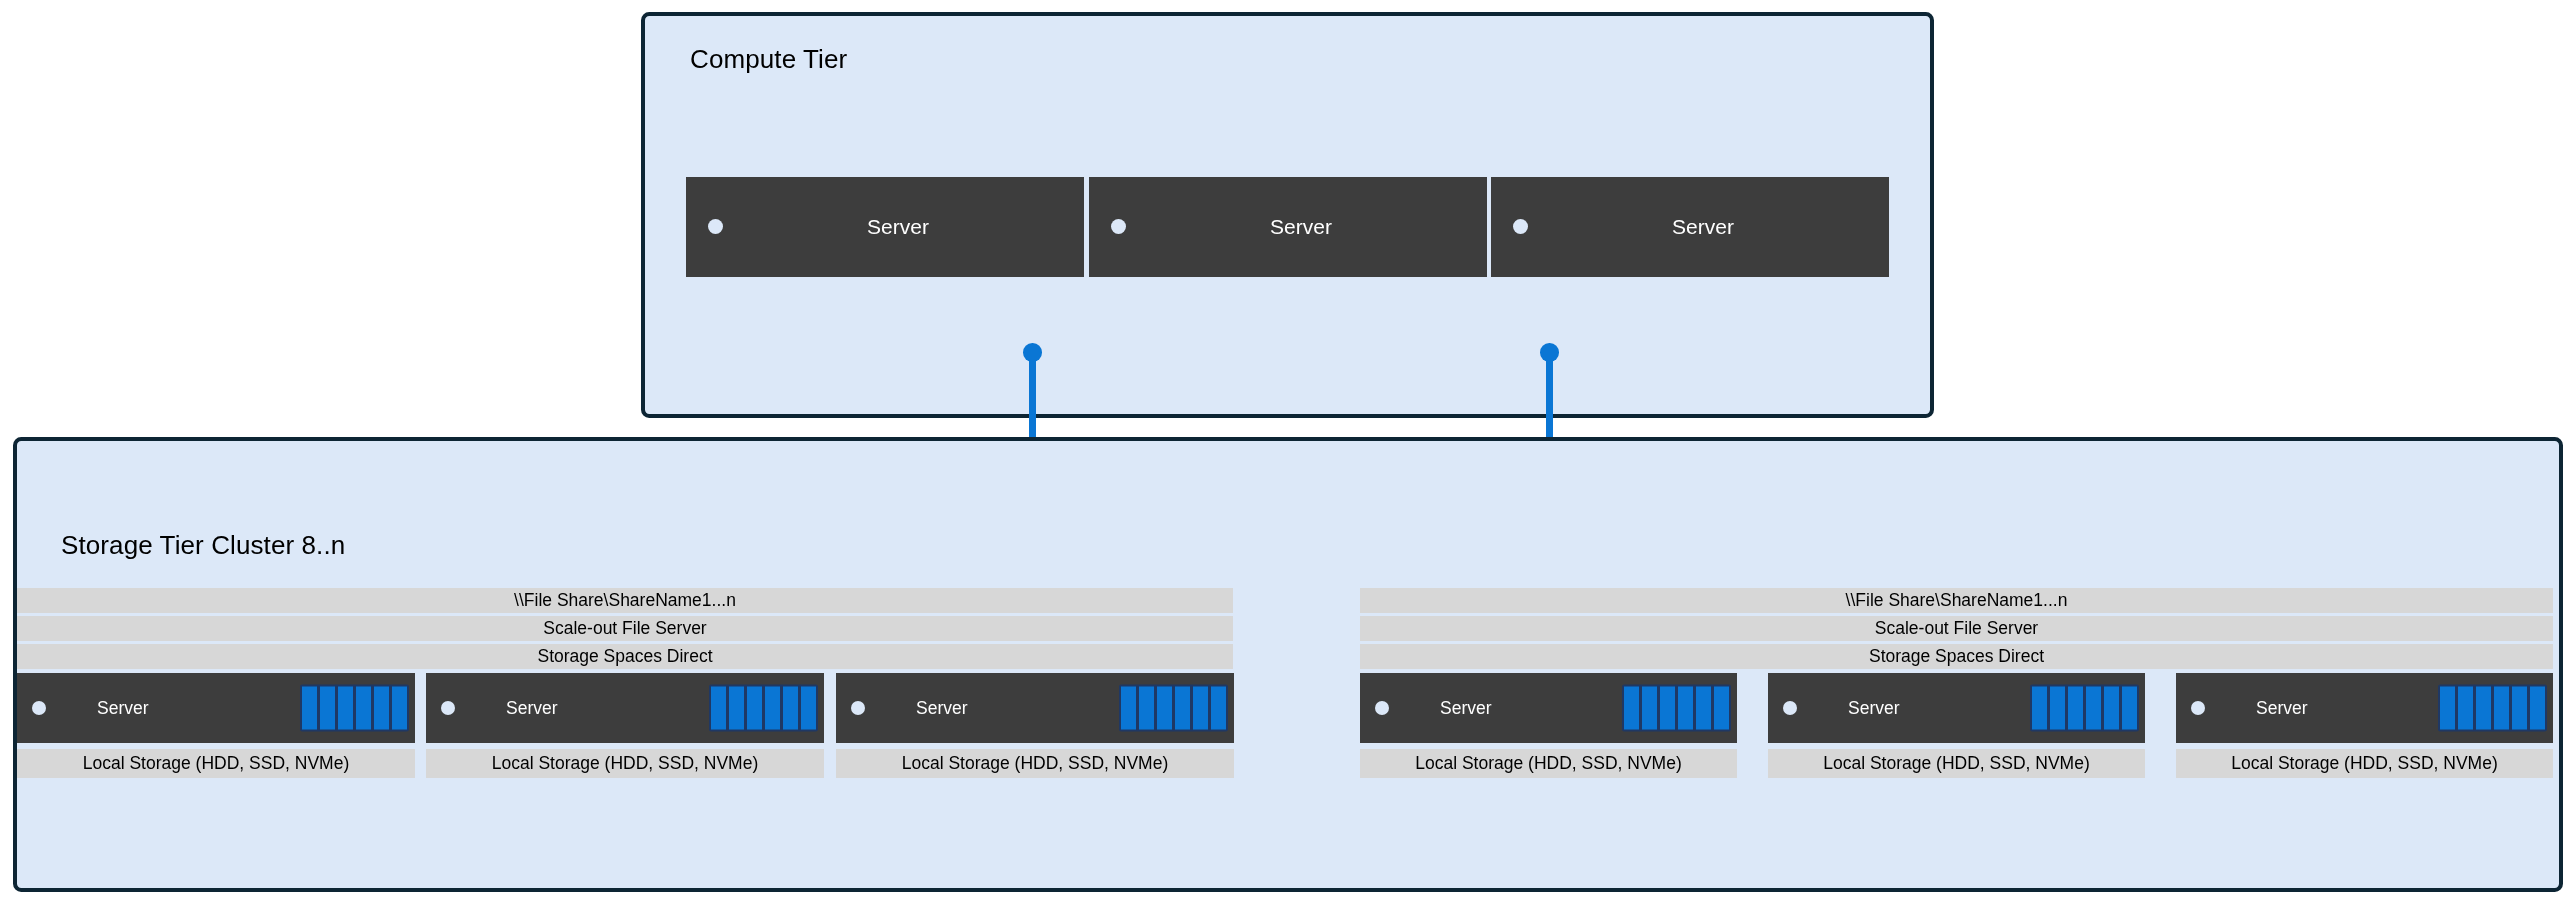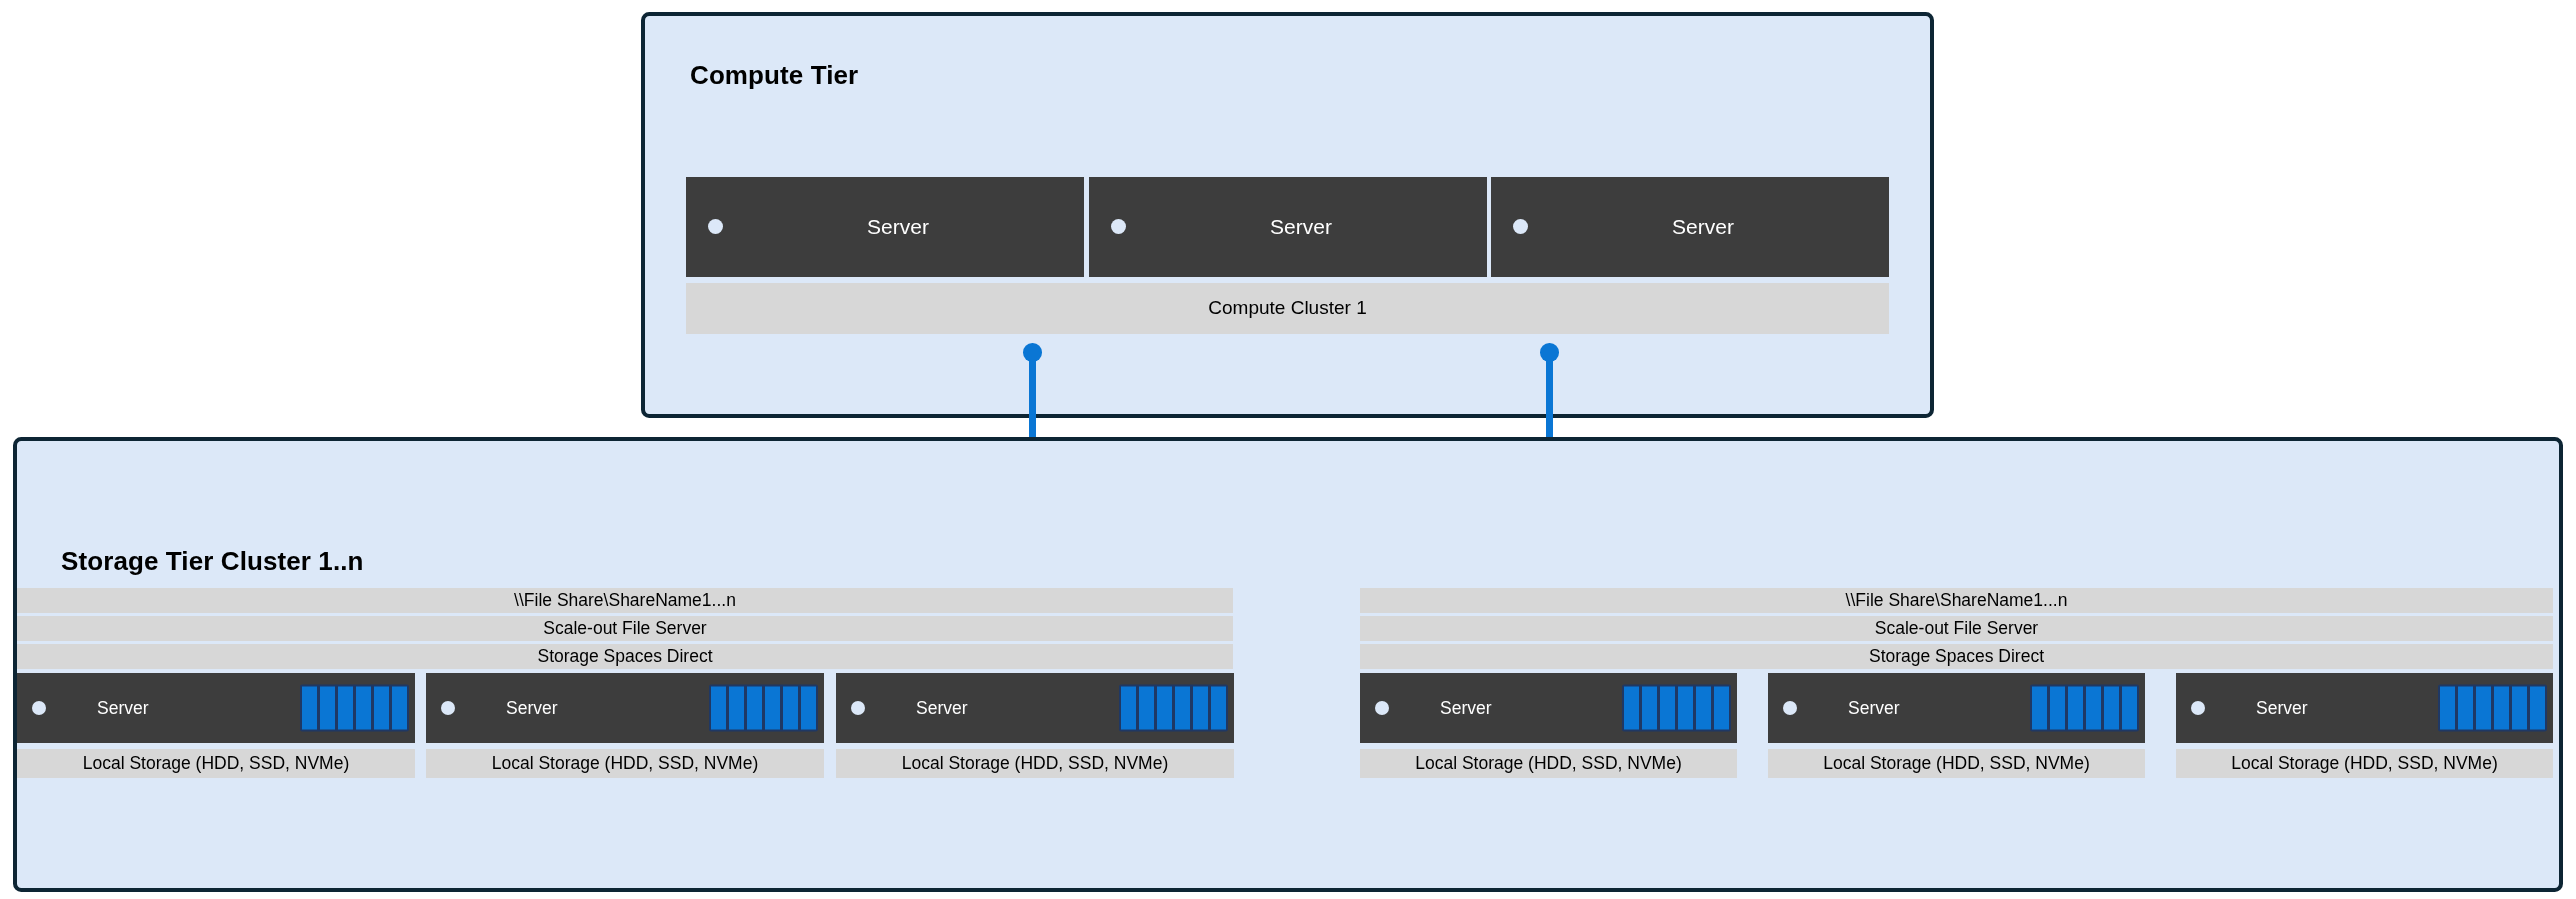--- a/index.html
+++ b/index.html
@@ -20,24 +20,23 @@
     position: absolute;
     background: #dce8f8;
     border: 4.1px solid #0d2534;
     border-radius: 8.2px;
     box-sizing: border-box;
   }
   .panel-title {
     position: absolute;
     font-size: 26px;
     color: #000000;
-    font-weight: 700;
+    font-weight: 400;
     white-space: nowrap;
     letter-spacing: 0.1px;
-    margin-top: 16px;
   }
 
   
   .gbar {
     position: absolute;
     background: #d7d7d7;
     box-sizing: border-box;
     display: flex;
     align-items: center;
     justify-content: center;
@@ -143,21 +142,20 @@
   <div class="server compute" style="left:444px; top:161px; width:398px; height:100px;">
     <span class="led"></span>
     <span class="slabel">Server</span>
   </div>
 
   <div class="server compute" style="left:846px; top:161px; width:398px; height:100px;">
     <span class="led"></span>
     <span class="slabel">Server</span>
   </div>
 
-  <div class="gbar" style="left:41px; top:267px; width:1203px; height:51px;">Compute Cluster 1</div>
 </div>
 
 <div class="connector" style="left:1023px; top:343px; width:18.7px; height:134px;">
   <span class="endpoint top"></span>
   <span class="line"></span>
   <span class="endpoint bottom"></span>
 </div>
 <div class="folder" style="left:984px; top:473px;">
   <svg width="96" height="77" viewBox="0 0 164 132" xmlns="http://www.w3.org/2000/svg">
     <path d="M10 22 Q10 10 22 10 L62 10 Q70 10 76 15 L96 32 L154 32 Q164 32 164 42 L164 122 Q164 132 154 132 L10 132 Z" fill="#0a76d4"></path>
@@ -170,21 +168,21 @@
   <span class="endpoint bottom"></span>
 </div>
 <div class="folder" style="left:1502px; top:473px;">
   <svg width="96" height="77" viewBox="0 0 164 132" xmlns="http://www.w3.org/2000/svg">
     <path d="M10 22 Q10 10 22 10 L62 10 Q70 10 76 15 L96 32 L154 32 Q164 32 164 42 L164 122 Q164 132 154 132 L10 132 Z" fill="#0a76d4"></path>
   </svg>
 </div>
 
 <div class="panel" style="left:13px; top:437px; width:2550px; height:455px;">
 
-  <div class="panel-title" style="left:44px; top:89px;">Storage Tier Cluster 1..n</div>
+  <div class="panel-title" style="left:44px; top:89px;">Storage Tier Cluster 8..n</div>
 
   <div style="position:absolute; left:0px; top:147px; width:1222px; height:280px;">
 
     <div class="gbar small" style="left:0px; top:0px; width:1216px; height:24.5px;">\\File Share\ShareName1...n</div>
     <div class="gbar small" style="left:0px; top:28px; width:1216px; height:24.5px;">Scale-out File Server</div>
     <div class="gbar small" style="left:0px; top:56px; width:1216px; height:24.5px;">Storage Spaces Direct</div>
 
     <div class="server storage" style="left:0px; top:85px; width:398px; height:70px;">
       <span class="led"></span>
       <span class="slabel">Server</span>

